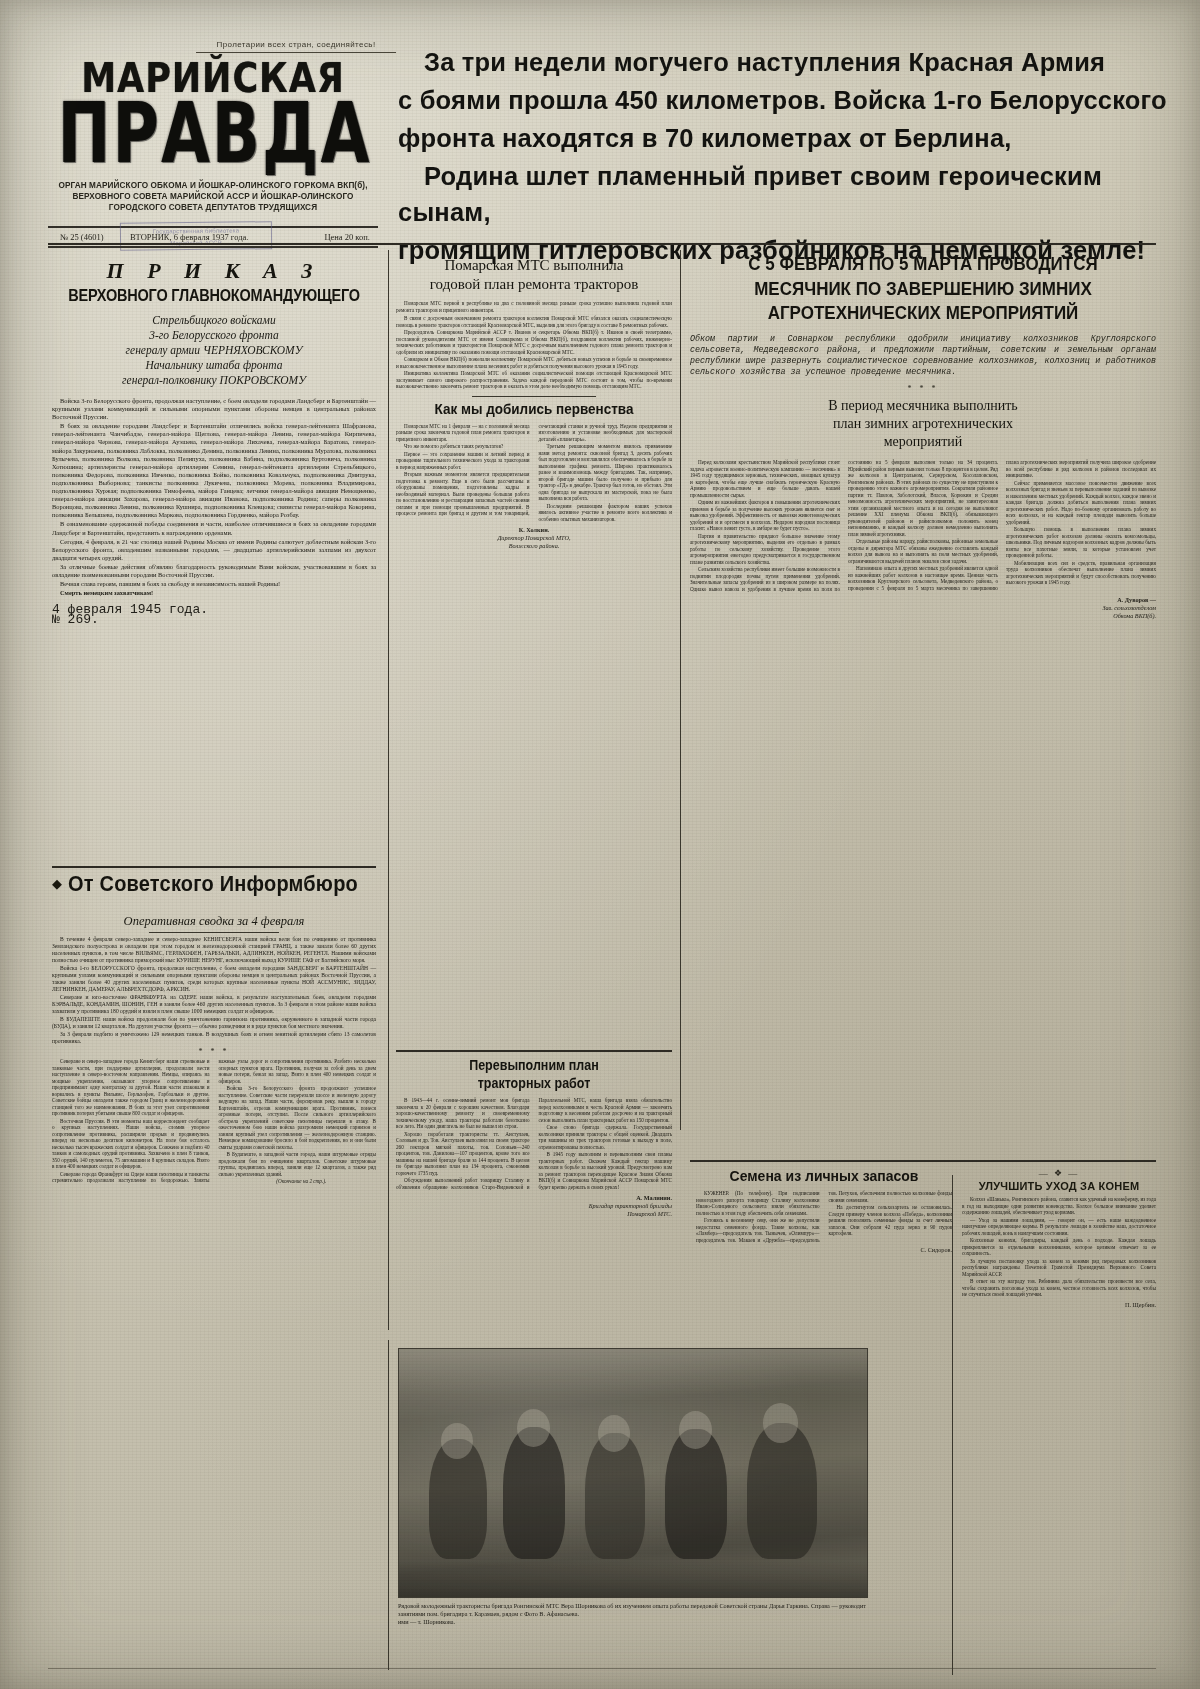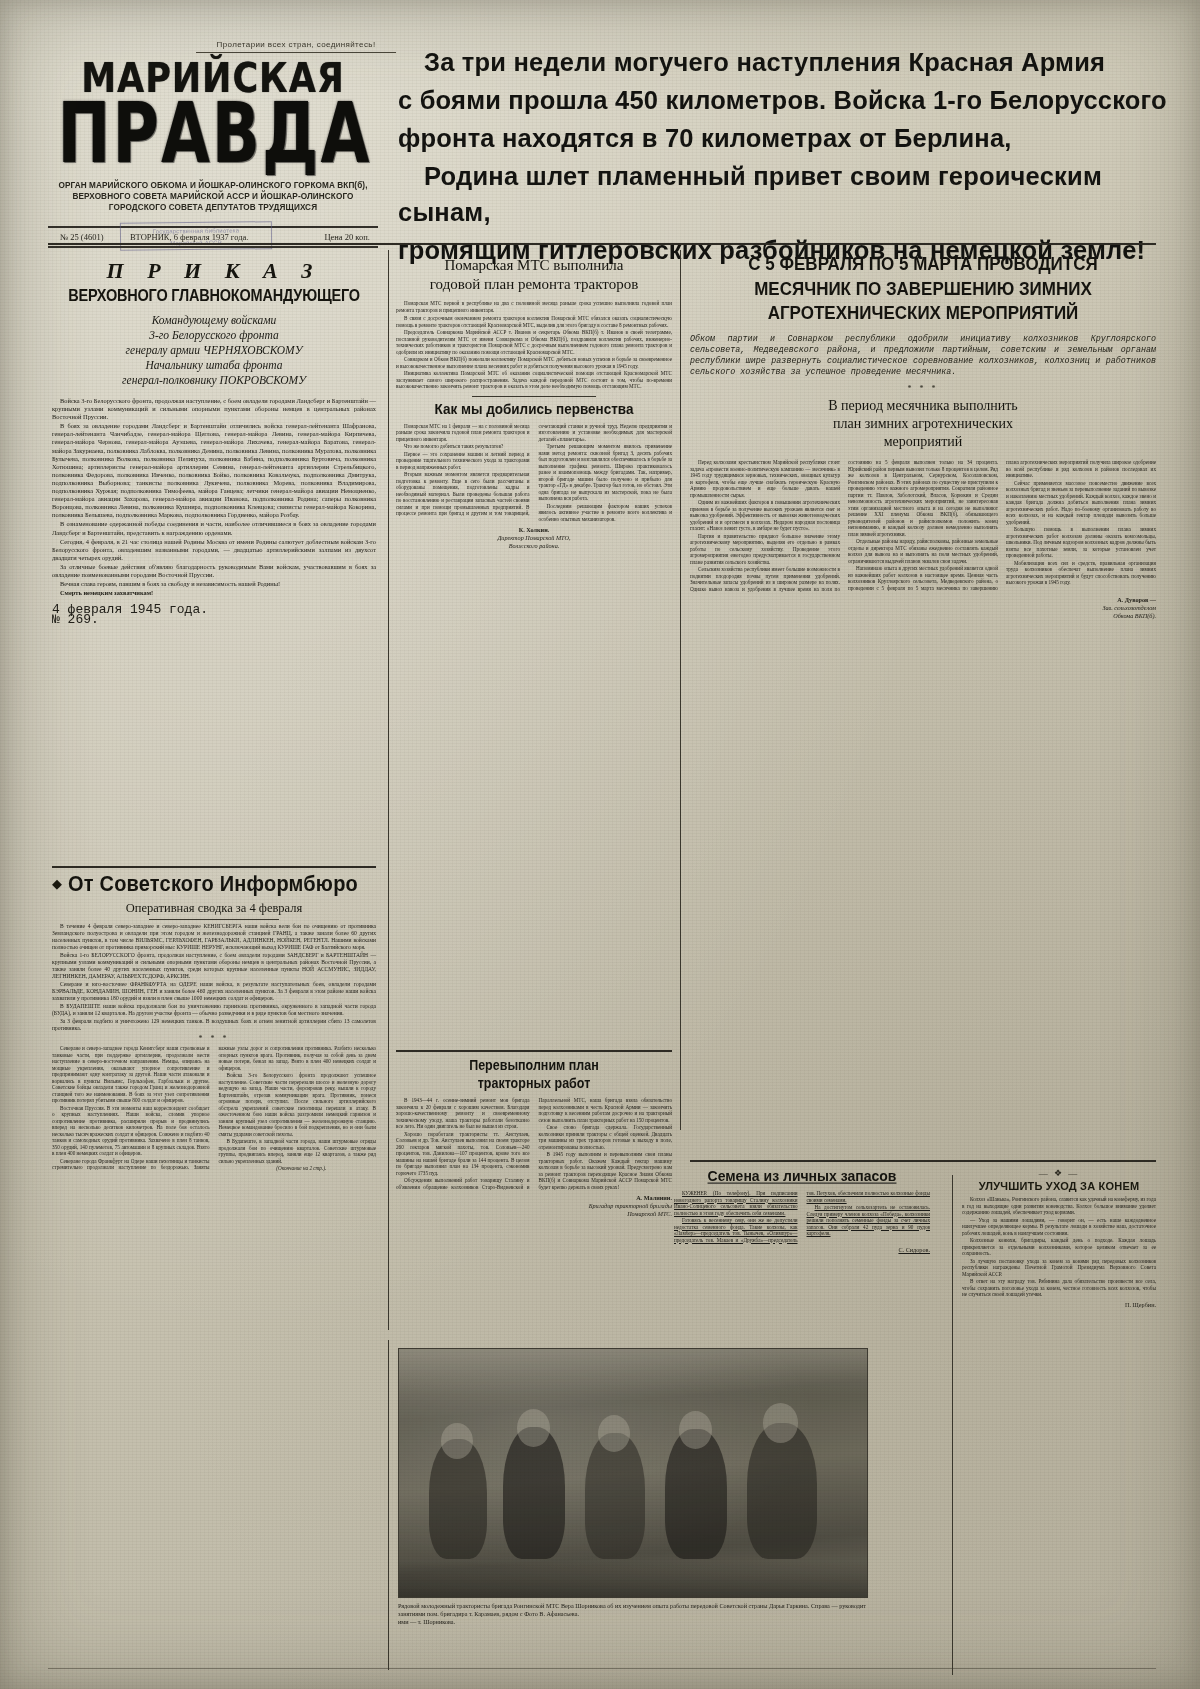--- a/index.html
+++ b/index.html
@@ -219,21 +219,21 @@
 
   <div class="vrule" style="left:388px;top:250px;height:1080px;"></div>
   <div class="vrule" style="left:680px;top:250px;height:880px;"></div>
   <div class="vrule" style="left:952px;top:1175px;height:500px;"></div>
   <div class="vrule" style="left:388px;top:1340px;height:330px;"></div>
 
   <div class="col" style="left:52px;top:258px;width:324px;">
     <div class="h-order">П Р И К А З</div>
     <div class="h-sub" style="margin-top:3px;">ВЕРХОВНОГО ГЛАВНОКОМАНДУЮЩЕГО</div>
     <div class="addr" style="margin-top:10px;">
-      <div>Командующему войсками</div>
+      <div>Стрельбицкого войсками</div>
       <div>3-го Белорусского фронта</div>
       <div>генералу армии ЧЕРНЯХОВСКОМУ</div>
       <div>Начальнику штаба фронта</div>
       <div>генерал-полковнику ПОКРОВСКОМУ</div>
     </div>
     <div class="body" style="margin-top:9px;">
       <p>Войска 3-го Белорусского фронта, продолжая наступление, с боем овладели городами Ландсберг и Бартенштайн — крупными узлами коммуникаций и сильными опорными пунктами обороны немцев в центральных районах Восточной Пруссии.</p>
       <p>В боях за овладение городами Ландсберг и Бартенштайн отличились войска генерал-лейтенанта Шафранова, генерал-лейтенанта Чанчибадзе, генерал-майора Щеглова, генерал-майора Левина, генерал-майора Кирпичева, генерал-майора Чернова, генерал-майора Ауэшева, генерал-майора Лихачева, генерал-майора Баратова, генерал-майора Закурнаева, полковника Лаблоква, полковника Демина, полковника Левина, полковника Муратова, полковника Булычева, полковника Волкова, полковника Пелипуха, полковника Бабина, подполковника Буртовича, полковника Хотюшина; артиллеристы генерал-майора артиллерии Семина, генерал-лейтенанта артиллерии Стрельбицкого, полковника Федорова, полковника Ивченко, полковника Бойко, полковника Ковальчука, подполковника Дмитрука, подполковника Выборнова; танкисты полковника Лукичева, полковника Морева, полковника Владимирова, подполковника Хуржая; подполковника Тимофеева, майора Ганцева; летчики генерал-майора авиации Немоциенко, генерал-майора авиации Захарова, генерал-майора авиации Иванова, подполковника Родина; саперы полковника Воронцова, полковника Левина, полковника Кушнира, подполковника Клевцова; связисты генерал-майора Кокорина, полковника Белышева, подполковника Маркова, подполковника Гордиенко, майора Розбау.</p>
       <p>В ознаменование одержанной победы соединения и части, наиболее отличившиеся в боях за овладение городами Ландсберг и Бартенштайн, представить к награждению орденами.</p>
       <p>Сегодня, 4 февраля, в 21 час столица нашей Родины Москва от имени Родины салютует доблестным войскам 3-го Белорусского фронта, овладевшим названными городами, — двадцатью артиллерийскими залпами из двухсот двадцати четырех орудий.</p>
@@ -247,21 +247,21 @@
     </div>
   </div>
 
   <div class="hrule thick" style="left:52px;top:866px;width:324px;"></div>
 
   <div class="col" style="left:52px;top:872px;width:324px;">
     <div style="display:flex;align-items:center;gap:6px;">
       <span style="font-size:13px;color:#1a180f;">◆</span>
       <span class="h-info">От Советского Информбюро</span>
     </div>
-    <div class="h-info-sub" style="margin-top:6px;">Оперативная сводка за 4 февраля</div>
+    <div class="h-info-sub" style="margin-top:19px;font-style:italic;">Оперативная сводка за 4 февраля</div>
     <div class="rule-short" style="width:40%;"></div>
     <div class="body tiny" style="margin-top:2px;">
       <p>В течение 4 февраля северо-западнее и северо-западнее КЕНИГСБЕРГА наши войска вели бои по очищению от противника Земландского полуострова и овладели при этом городом и железнодорожной станцией ГРАНЦ, а также занали более 60 других населенных пунктов, в том числе ВИЛЬЯМС, ГЕРЛЬХОФЕН, ГАРБЗАЛЬКИ, АДЛИНКЕН, НОЙКЕН, РЕГЕНТЛ. Нашими войсками полностью очищен от противника приморский мыс КУРИШЕ НЕРУНГ, исключающий выход КУРИШЕ ГАФ от Балтийского моря.</p>
       <p>Войска 1-го БЕЛОРУССКОГО фронта, продолжая наступление, с боем овладели городами ЗАНДСБЕРГ и БАРТЕНШТАЙН — крупными узлами коммуникаций и сильными опорными пунктами обороны немцев в центральных районах Восточной Пруссии, а также заняли более 40 других населенных пунктов, среди которых крупные населенные пункты НОЙ АССМУНИС, ЗИДДАУ, ЛЕГНИНКЕН, ДАМЕРАУ, АЛЬБРЕХТСДОРФ, АРКСИН.</p>
       <p>Северане и юго-восточнее ФРАНКФУРТА на ОДЕРЕ наши войска, в результате наступательных боев, овладели городами БЭРВАЛЬДЕ, КОНДАМИН, ШОНИН, ГЕН и заняли более 460 других населенных пунктов. За 3 февраля в этом районе наши войска захватили у противника 180 орудий и взяли в плен свыше 1000 немецких солдат и офицеров.</p>
       <p>В БУДАПЕШТЕ наши войска продолжали бои по уничтожению гарнизона противника, окруженного в западной части города (БУДА), и заняли 12 кварталов. На другом участке фронта — обычно разведчики и в ряде пунктов боя местного значения.</p>
       <p>За 3 февраля подбито и уничтожено 129 немецких танков. В воздушных боях и огнем зенитной артиллерии сбито 13 самолетов противника.</p>
     </div>
     <div class="stars">* * *</div>
     <div class="body tinier sub2" style="margin-top:1px;">
@@ -352,21 +352,21 @@
     </div>
     <div class="byline" style="margin-top:4px;">
       <div style="font-style:normal;font-weight:700;">А. Дуворов —</div>
       <div>Зав. сельхозотделом</div>
       <div>Обкома ВКП(б).</div>
     </div>
   </div>
 
   <div class="hrule thick" style="left:690px;top:1160px;width:466px;"></div>
 
-  <div class="col" style="left:674px;top:1168px;width:256px;text-decoration:underline;">
+  <div class="col" style="left:696px;top:1168px;width:256px;">
     <div class="h2b" style="font-size:14px;">Семена из личных запасов</div>
     <div class="body tinier sub2" style="margin-top:5px;">
       <p>КУЖЕНЕР. (По телефону). При подписании новогоднего рапорта товарищу Сталину колхозники Ивано-Солнцевого сельсовета взяли обязательство полностью в этом году обеспечить себя семенами.</p>
       <p>Готовясь к весеннему севу, они же не допустили недостатка семенного фонда. Такие колхозы, как «Ламбер»—председатель тов. Тынычев, «Олимпур»—председатель тов. Макаев и «Дружба»—председатель тов. Петухов, обеспечили полностью колхозные фонды своими семенами.</p>
       <p>На достигнутом сельхозартель не остановилась. Следуя примеру членов колхоза «Победа», колхозники решили пополнять семенные фонды за счет личных запасов. Они собрали 42 пуда зерна и 90 пудов картофеля.</p>
     </div>
     <div class="byline" style="margin-top:3px;">
       <div style="font-style:normal;">С. Сидоров.</div>
     </div>
   </div>

